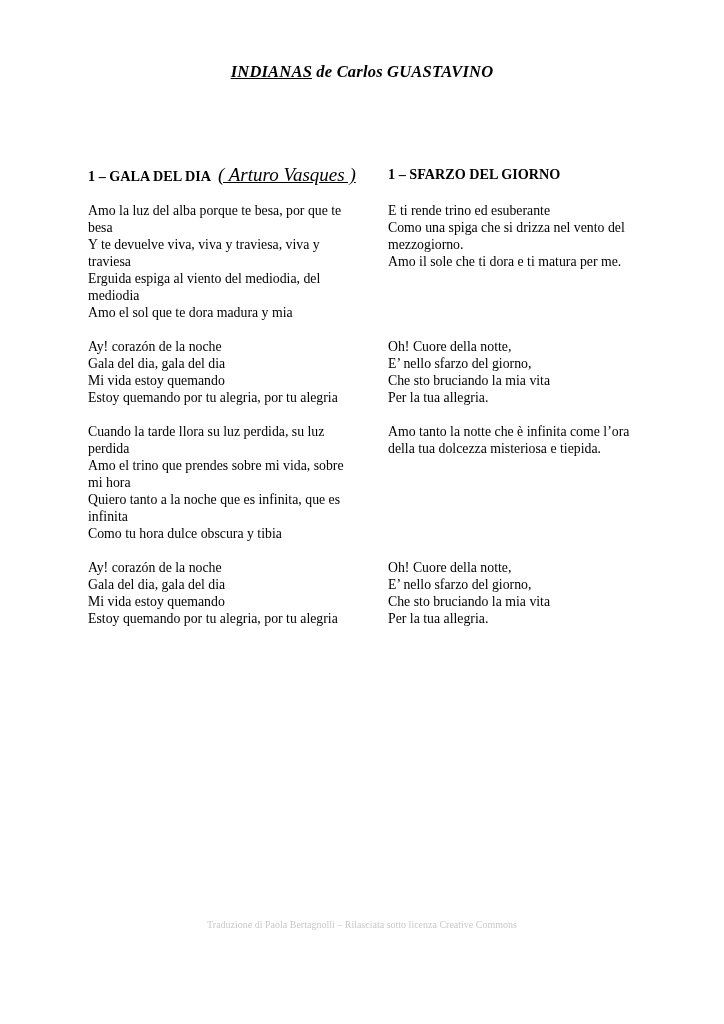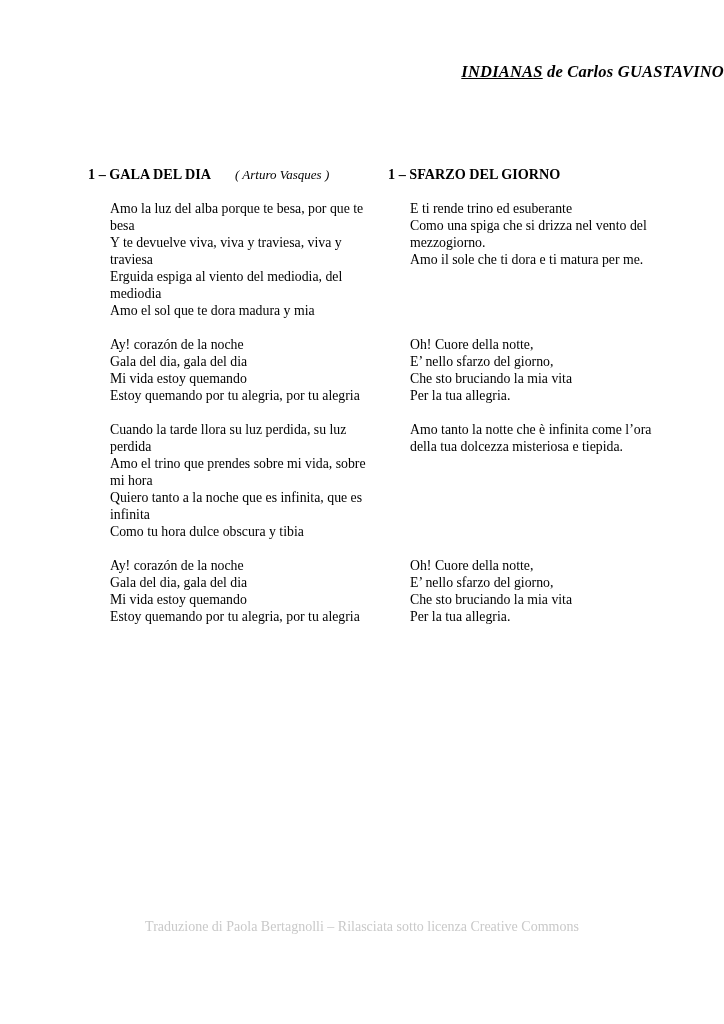--- a/index.html
+++ b/index.html
@@ -11,21 +11,21 @@
     background: #ffffff;
     font-family: "Liberation Serif", "DejaVu Serif", serif;
     color: #000000;
     overflow: hidden;
   }
   .doc-title {
     position: absolute;
     top: 62px;
     left: 0;
     width: 724px;
-    text-align: right;
+    text-align: center;
     font-size: 16.5px;
     font-weight: bold;
     font-style: italic;
     letter-spacing: 0.2px;
   }
   .title-underlined { text-decoration: underline; }
   .poem-grid {
     position: absolute;
     left: 88px;
     top: 166px;
@@ -37,32 +37,33 @@
     line-height: 17px;
   }
   .col-heading {
     font-weight: bold;
     font-size: 14.2px;
     white-space: nowrap;
   }
   .heading-note {
     font-weight: normal;
     font-style: italic;
-    margin-left: 24px;
-    font-size: 13px;
+    margin-left: 7px;
+    font-size: 19px;
+    text-decoration: underline;
   }
   .stanza { }
-  .poem-line { white-space: pre; margin-left: 22px; }
+  .poem-line { white-space: pre; }
   .footer {
     position: absolute;
     top: 919px;
     left: 0;
     width: 724px;
     text-align: center;
-    font-size: 14px;
+    font-size: 10px;
     color: #c9c9c9;
   }
 </style>
 </head>
 <body>
 
 <div class="page">
 
   <h1 class="doc-title"><span class="title-underlined">INDIANAS</span><span> de Carlos GUASTAVINO</span></h1>
 

